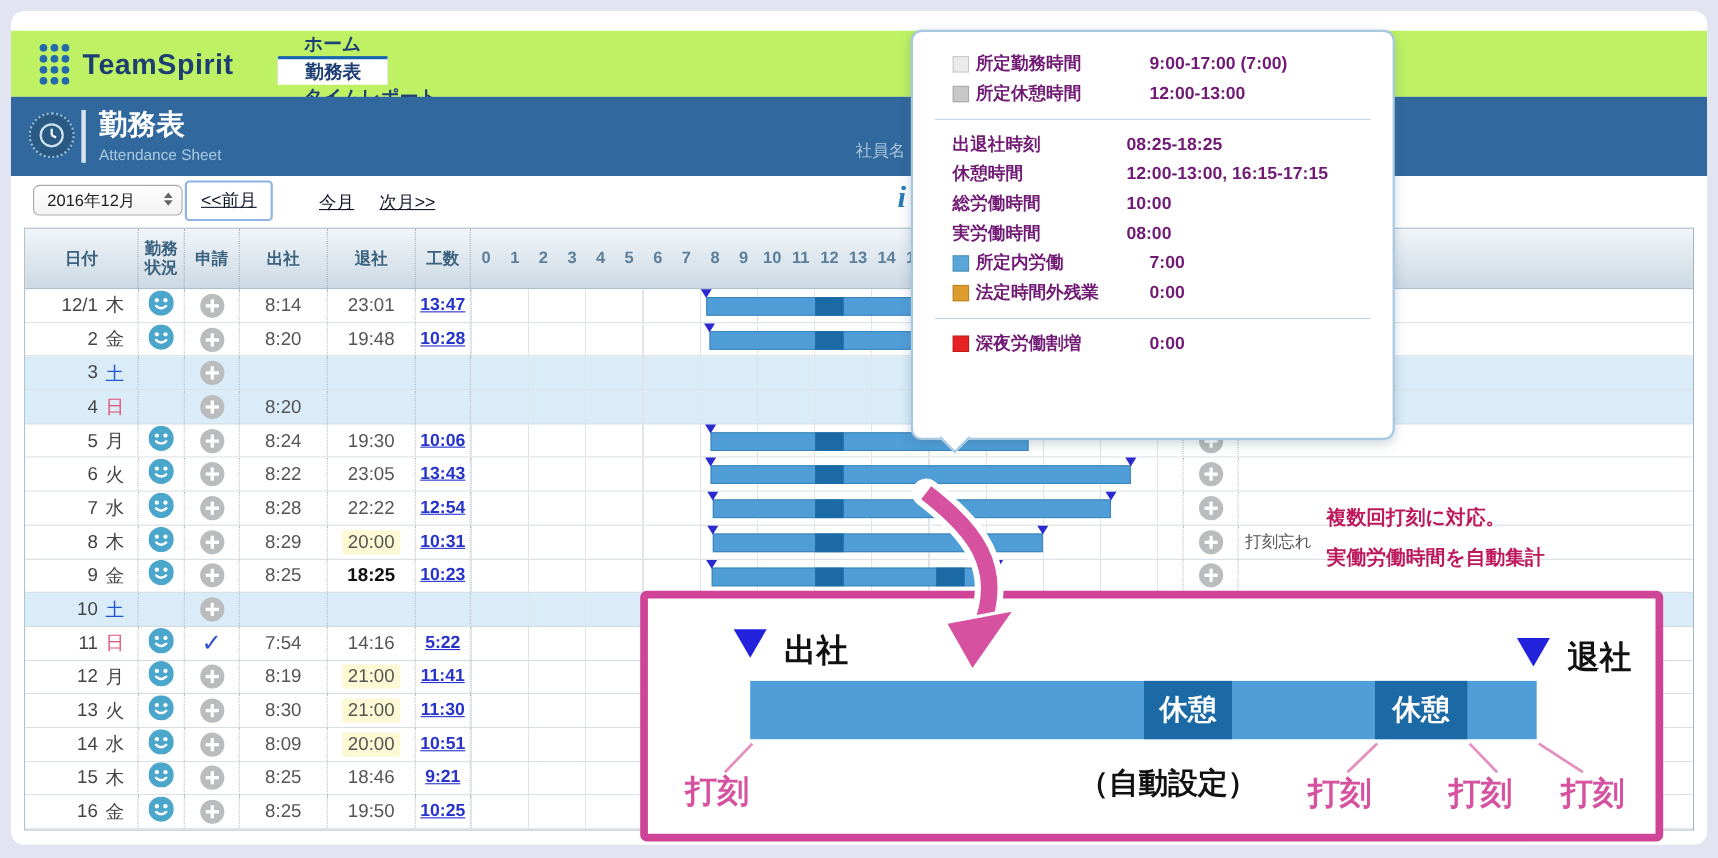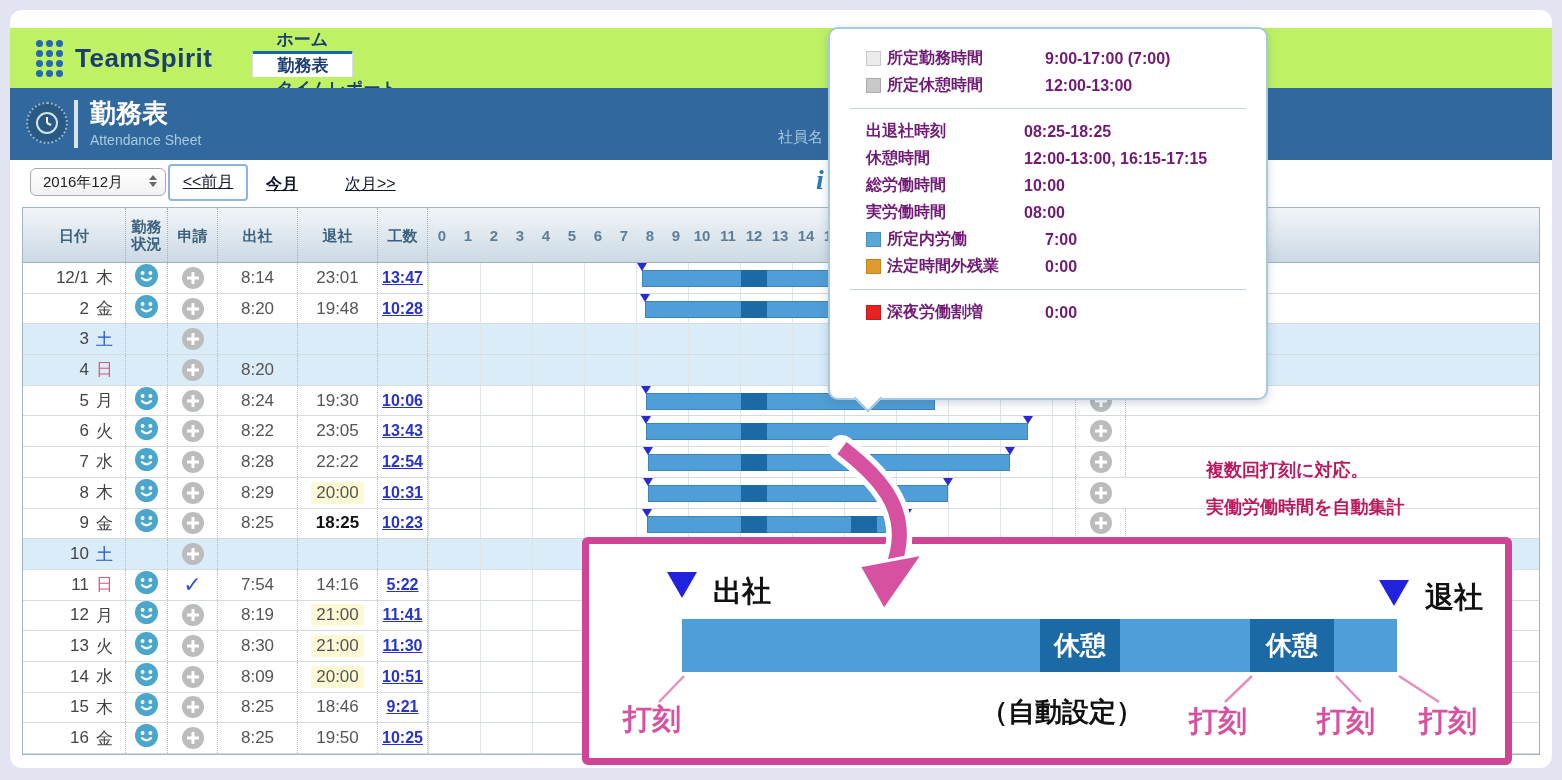--- a/index.html
+++ b/index.html
@@ -145,21 +145,21 @@
     <div class="month-select">
       <span>2016年12月</span>
       <span class="sel-arrows">
             <i class="up"></i>
             <i class="dn"></i>
           </span>
     </div>
     <div class="prev-box">
       <span class="tb-link">&lt;&lt;前月</span>
     </div>
-    <span class="tb-link" style="left:256px;font-weight:bold;">今月</span>
+    <span class="tb-link" style="left:280px;">今月</span>
     <span class="tb-link" style="left:335px;">次月&gt;&gt;</span>
     <span class="info-i">i</span>
   </div>
 
   <div class="att-table">
     <div class="thead">
       <div class="th">日付</div>
       <div class="th">勤務
 状況</div>
       <div class="th">申請</div>
@@ -422,20 +422,21 @@
               <div class="grid"></div>
               <div class="bar" style="left: 220.48px; width: 299.52px;">
                 <div class="brk" style="left: 91.52px; width: 26px;"></div>
               </div>
               <div class="tri" style="left: 215.48px;"></div>
               <div class="tri" style="left: 515px;"></div>
             </div>
             <div class="td">
               <span class="icon-plus"></span>
             </div>
+            <div class="td note-cell">打刻忘れ</div>
           </div>
           <div class="trow">
             <div class="td date-cell">
               <span>9</span>
               <span>金</span>
             </div>
             <div class="td">
               <span><svg width="23" height="23" viewBox="0 0 20 20">
                   <circle cx="10" cy="10" r="10" fill="#4ba6cc"></circle>
                   <circle cx="6.6" cy="7.8" r="1.7" fill="#fff"></circle>

